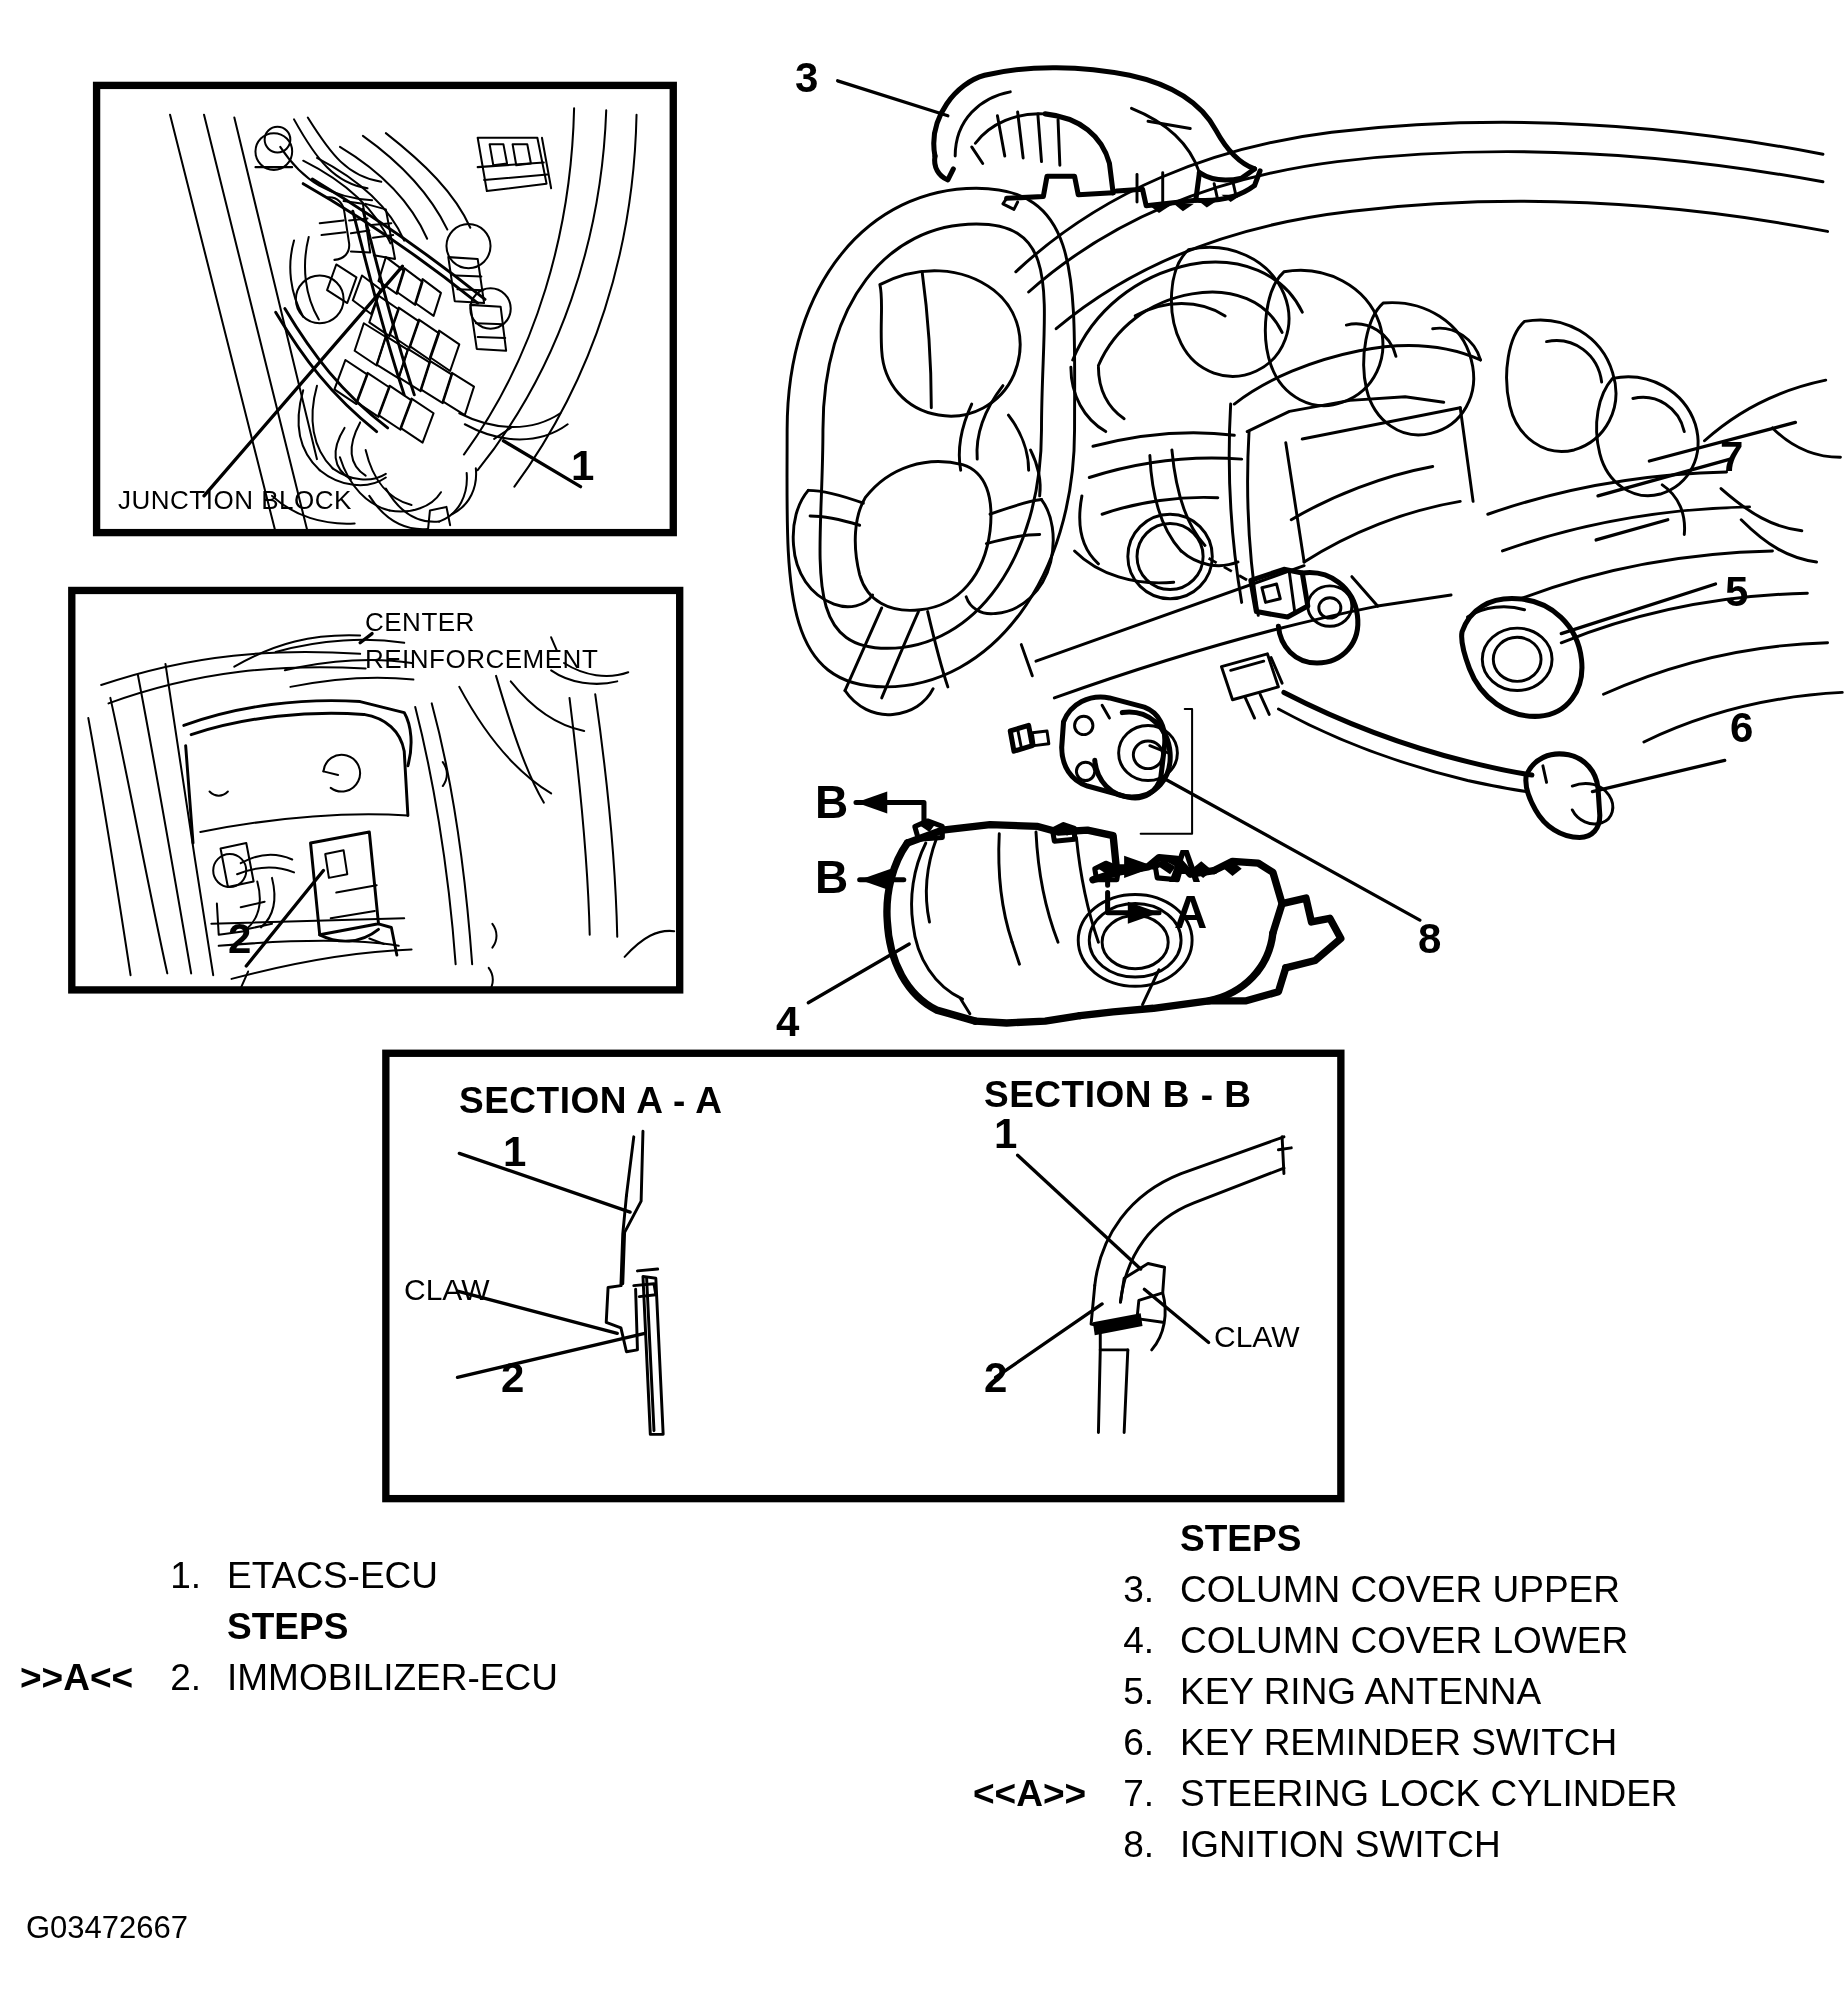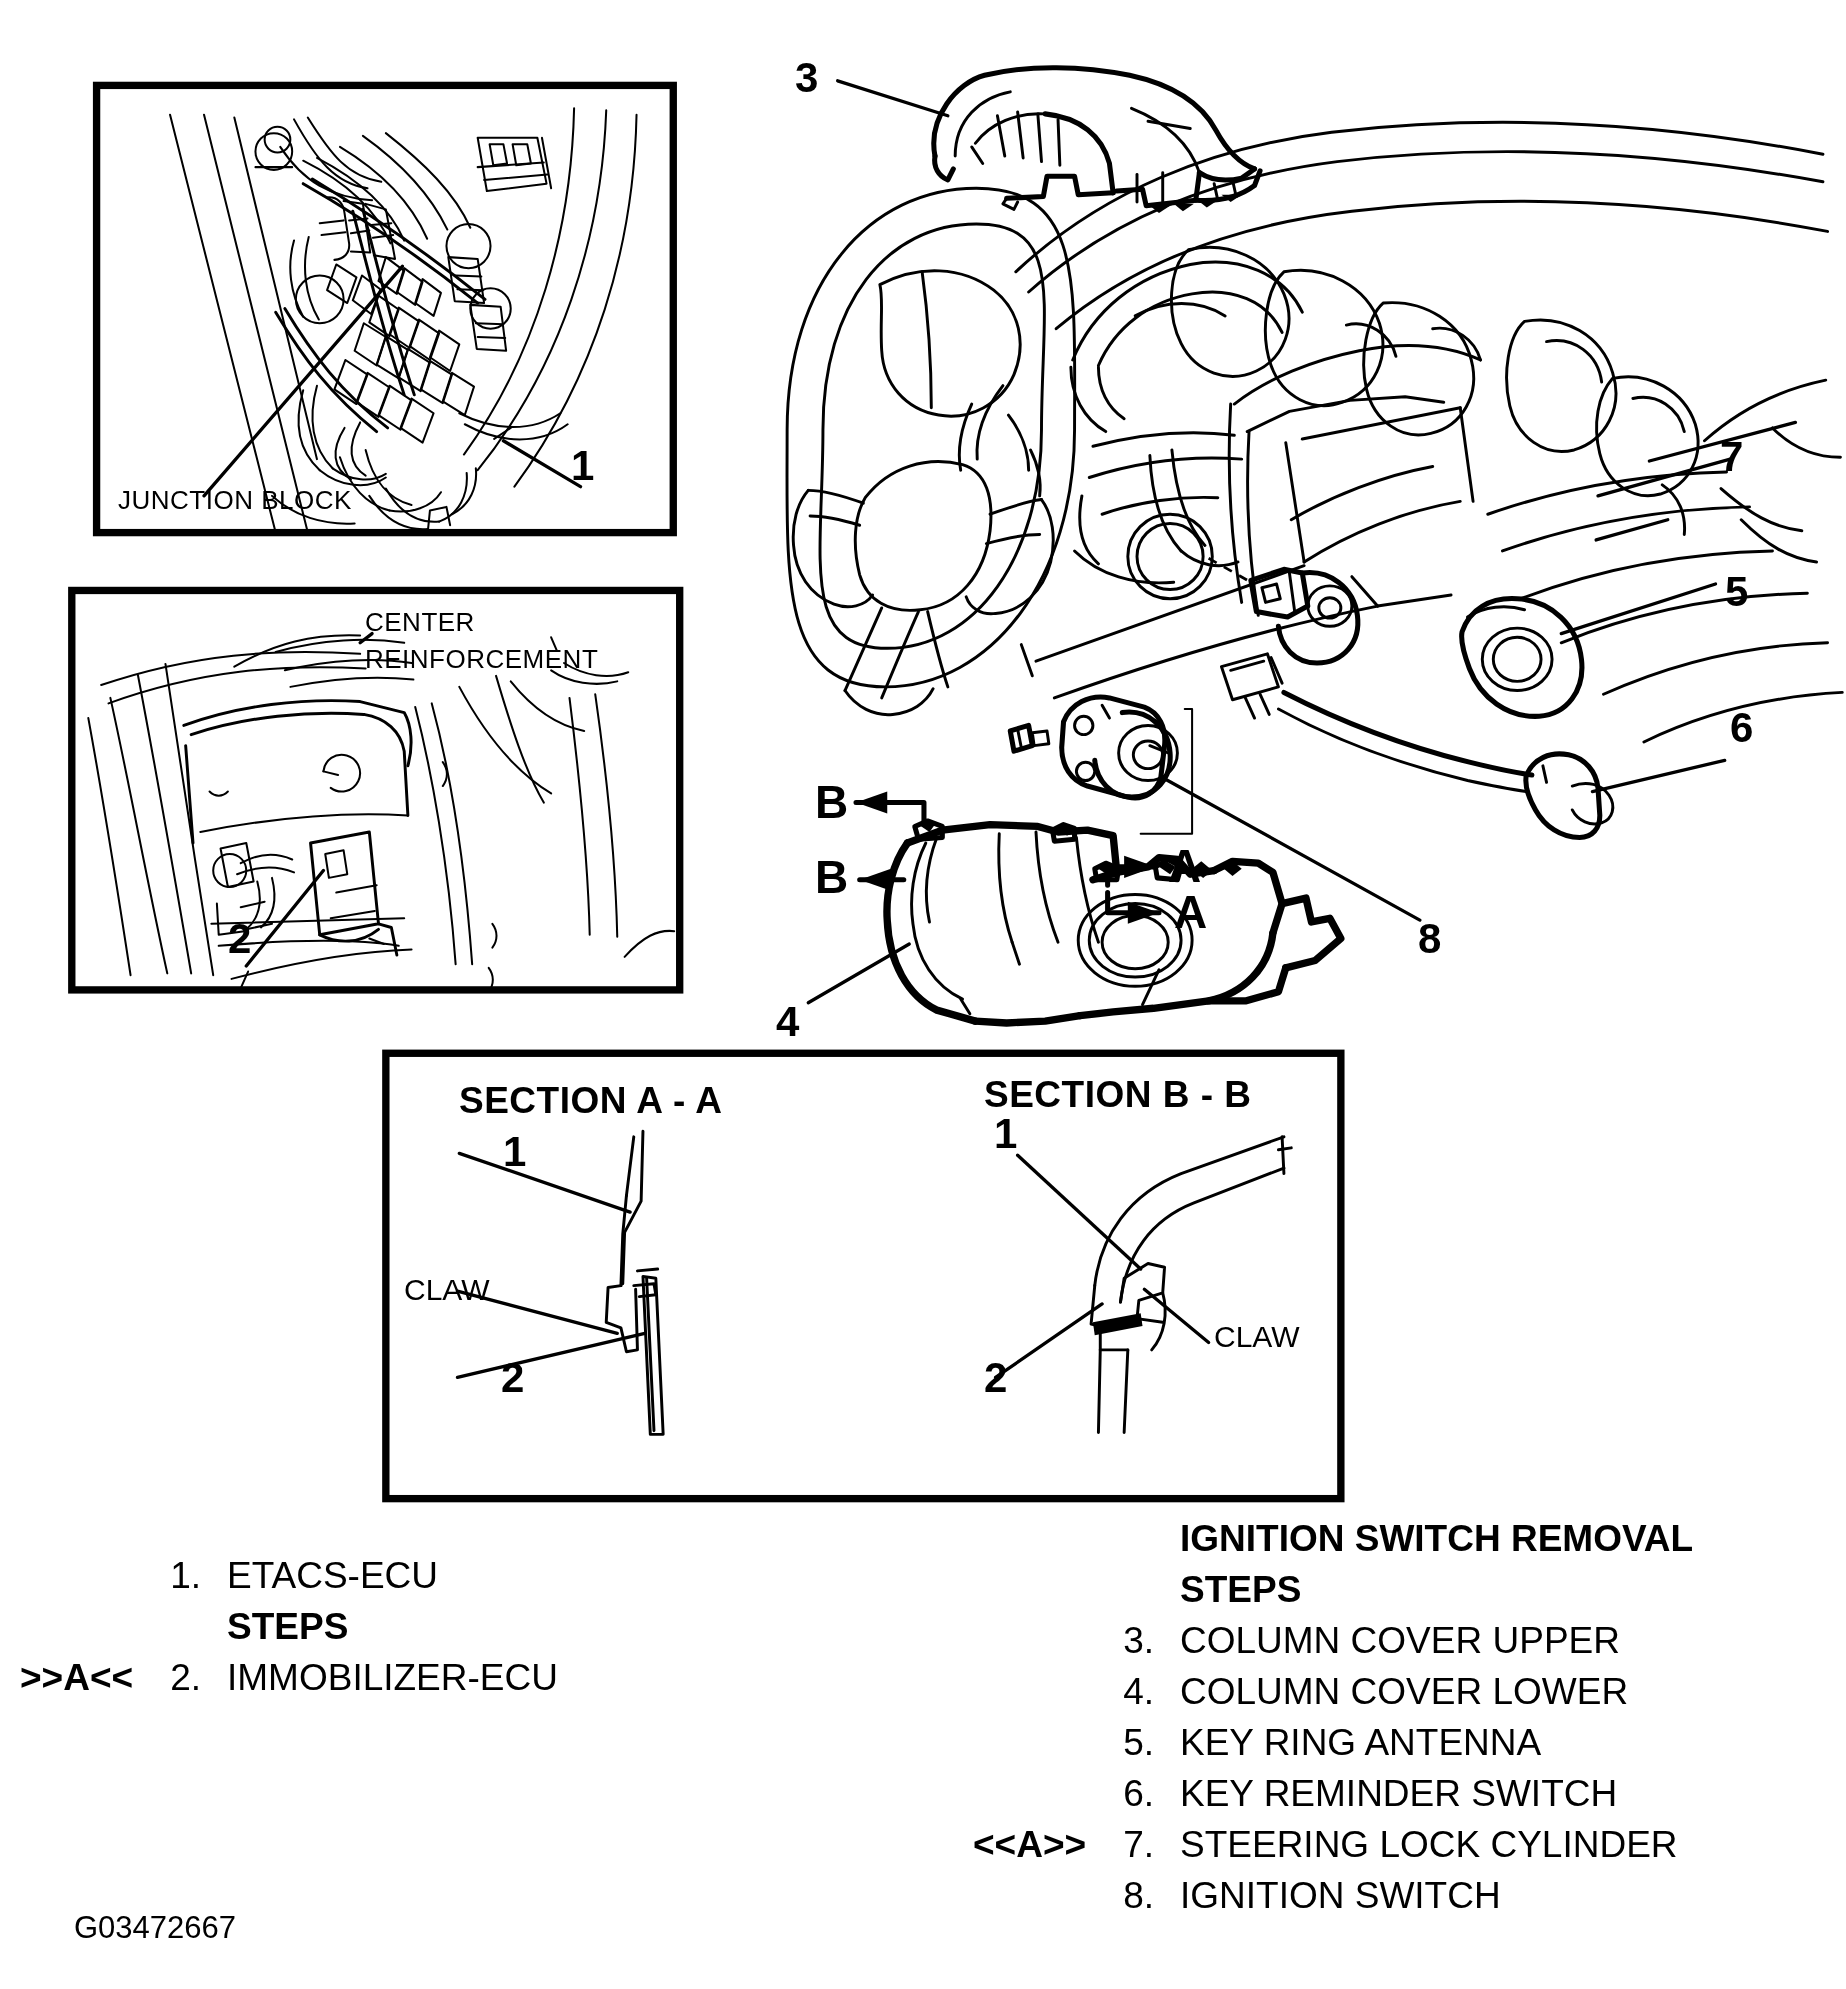--- a/index.html
+++ b/index.html
@@ -30,21 +30,21 @@
   .legend{position:absolute;left:0;top:1550px;width:1847px;height:386px;}
   .legend-left{position:absolute;left:20px;top:0;width:882px;}
   .legend-right{position:absolute;left:973px;top:-37px;width:854px;}
 
   .lrow{display:flex;align-items:flex-start;font-size:37px;line-height:51px;white-space:pre;}
   .lrow .mk{width:119px;flex:0 0 119px;font-weight:bold;font-size:37px;text-align:left;}
   .lrow .no{width:62px;flex:0 0 62px;text-align:right;padding-right:26px;}
   .lrow .tx{flex:1 1 auto;}
   .hdr{font-weight:bold;font-size:37px;line-height:51px;white-space:pre;}
 
-  .figid{position:absolute;left:26px;top:1910px;font-size:31px;white-space:pre;margin-left:48px;}
+  .figid{position:absolute;left:26px;top:1910px;font-size:31px;white-space:pre;}
 </style>
 </head>
 <body>
 
 <div class="stage">
 
   <svg width="1847" height="1989" viewBox="0 0 2011 2166">
 
     <g>
       <rect class="panel-box" x="105" y="93" width="628" height="487"></rect>
@@ -558,25 +558,20 @@
         <span class="mk">&gt;&gt;A&lt;&lt;</span>
         <span class="no">2.</span>
         <span class="tx">IMMOBILIZER-ECU</span>
       </div>
     </div>
 
     <div class="legend-right">
       <div class="lrow">
         <span class="mk"></span>
         <span class="no"></span>
-        <span class="tx hdr">IGNITION SWITCH REMOVAL</span>
-      </div>
-      <div class="lrow">
-        <span class="mk"></span>
-        <span class="no"></span>
         <span class="tx hdr">STEPS</span>
       </div>
 
       <div class="lrow">
         <span class="mk"></span>
         <span class="no">3.</span>
         <span class="tx">COLUMN COVER UPPER</span>
       </div>
       <div class="lrow">
         <span class="mk"></span>

